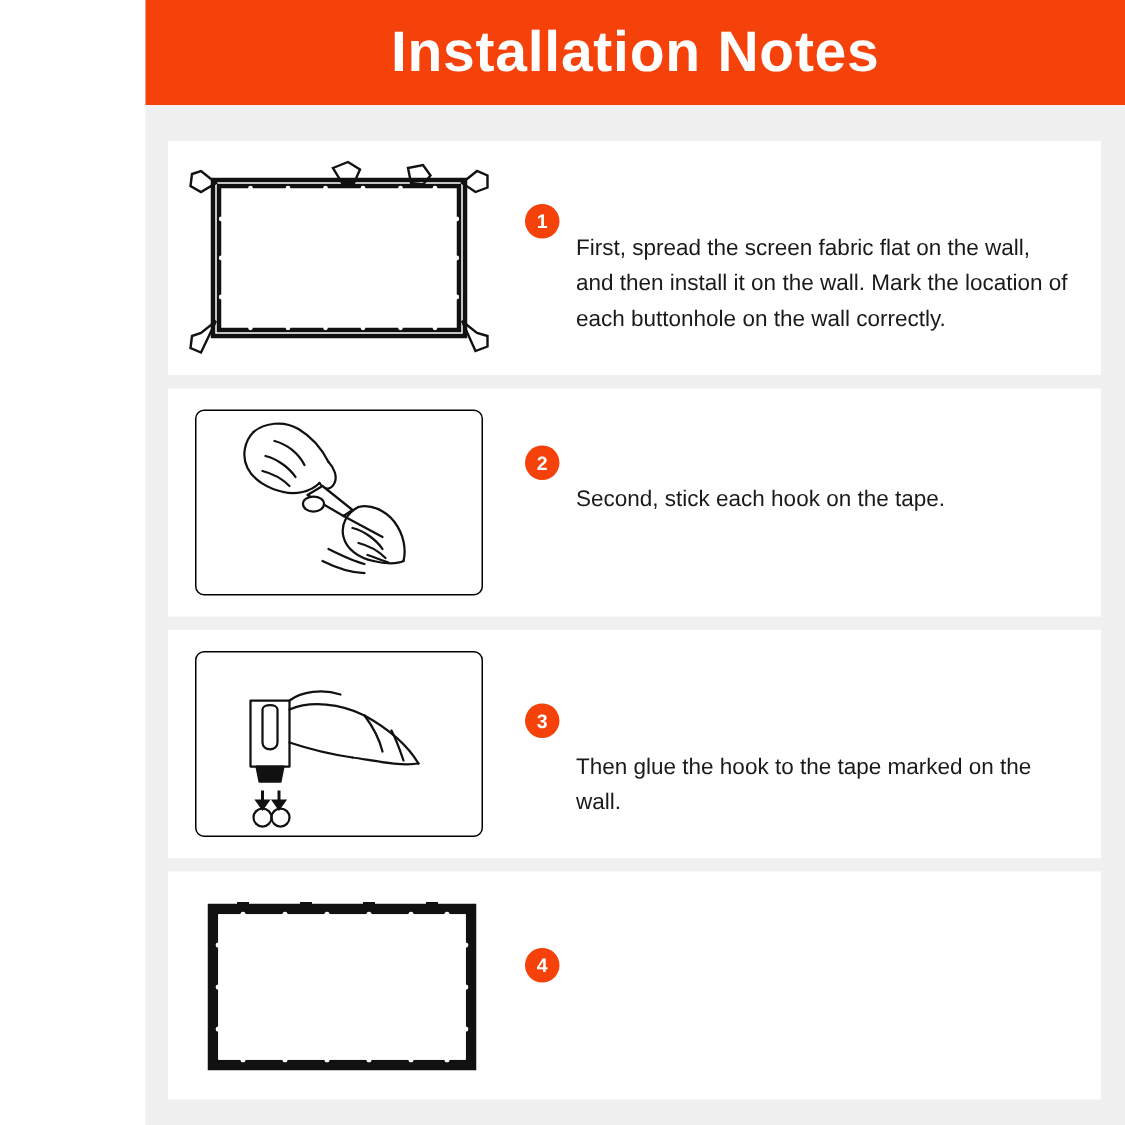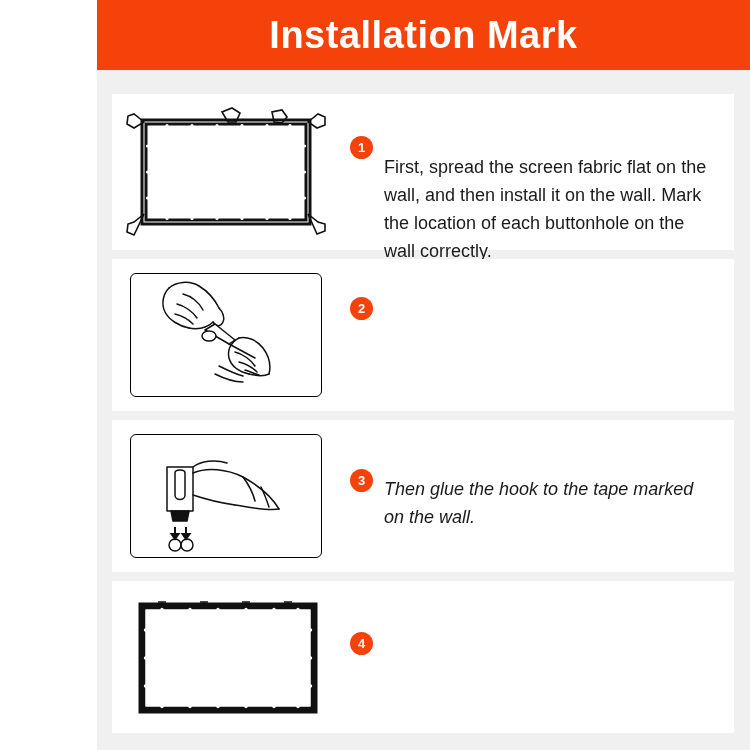--- a/index.html
+++ b/index.html
@@ -112,41 +112,41 @@
   .step-1 .badge { top: 42px; }
   .step-2 .badge { top: 38px; }
   .step-3 .badge { top: 49px; }
   .step-4 .badge { top: 51px; }
 
   .step-text {
     position: absolute;
     left: 272px;
     width: 330px;
     color: #1a1a1a;
-    font-size: 18px;
+    font-size: 15px;
     line-height: 1.55;
     font-family: "Liberation Sans", sans-serif;
   }
   .step-1 .step-text { top: 60px; }
   .step-2 .step-text { top: 62px; }
-  .step-3 .step-text { top: 56px; font-style: italic; }
+  .step-3 .step-text { top: 80px; }
   .step-4 .step-text { top: 70px; }
 
   svg { display: block; }
 </style>
 </head>
 <body>
 
 <div class="page">
 
   <div class="header-gutter"></div>
   <div class="left-gutter"></div>
 
   <div class="header">
-    <div class="header-title">Installation Mark</div>
+    <div class="header-title">Installation Notes</div>
   </div>
 
   <div class="body-panel"></div>
 
   <div class="step step-1">
     <div class="fig">
       <svg width="218" height="132" viewBox="0 0 218 132">
 
         <rect x="22" y="16" width="164" height="100" fill="none" stroke="#111" stroke-width="7"></rect>
         <rect x="22" y="16" width="164" height="100" fill="none" stroke="#fff" stroke-width="1"></rect>
@@ -211,20 +211,21 @@
           <path d="M118 100 C126 102 134 102 138 100"></path>
           <path d="M104 78 C112 80 120 86 124 92"></path>
           <path d="M108 88 C116 90 122 94 126 98"></path>
           <path d="M114 96 C120 98 124 100 128 101"></path>
           <path d="M88 92 C96 96 104 100 112 102"></path>
           <path d="M84 100 C92 104 102 108 112 108"></path>
         </g>
       </svg>
     </div>
     <div class="badge">2</div>
+    <div class="step-text">Second, stick each hook on the tape.</div>
   </div>
 
   <div class="step step-3">
     <div class="fig">
       <svg width="192" height="124" viewBox="0 0 192 124">
         <g fill="none" stroke="#111" stroke-width="1.5" stroke-linecap="round" stroke-linejoin="round">
 
           <path d="M36 32 L62 32 L62 76 L36 76 Z" fill="#ffffff"></path>
           <path d="M44 38 C44 34 54 34 54 38 L54 60 C54 66 44 66 44 60 Z" fill="#ffffff"></path>
           <path d="M40 76 L58 76 L56 86 L42 86 Z" fill="#111"></path>

